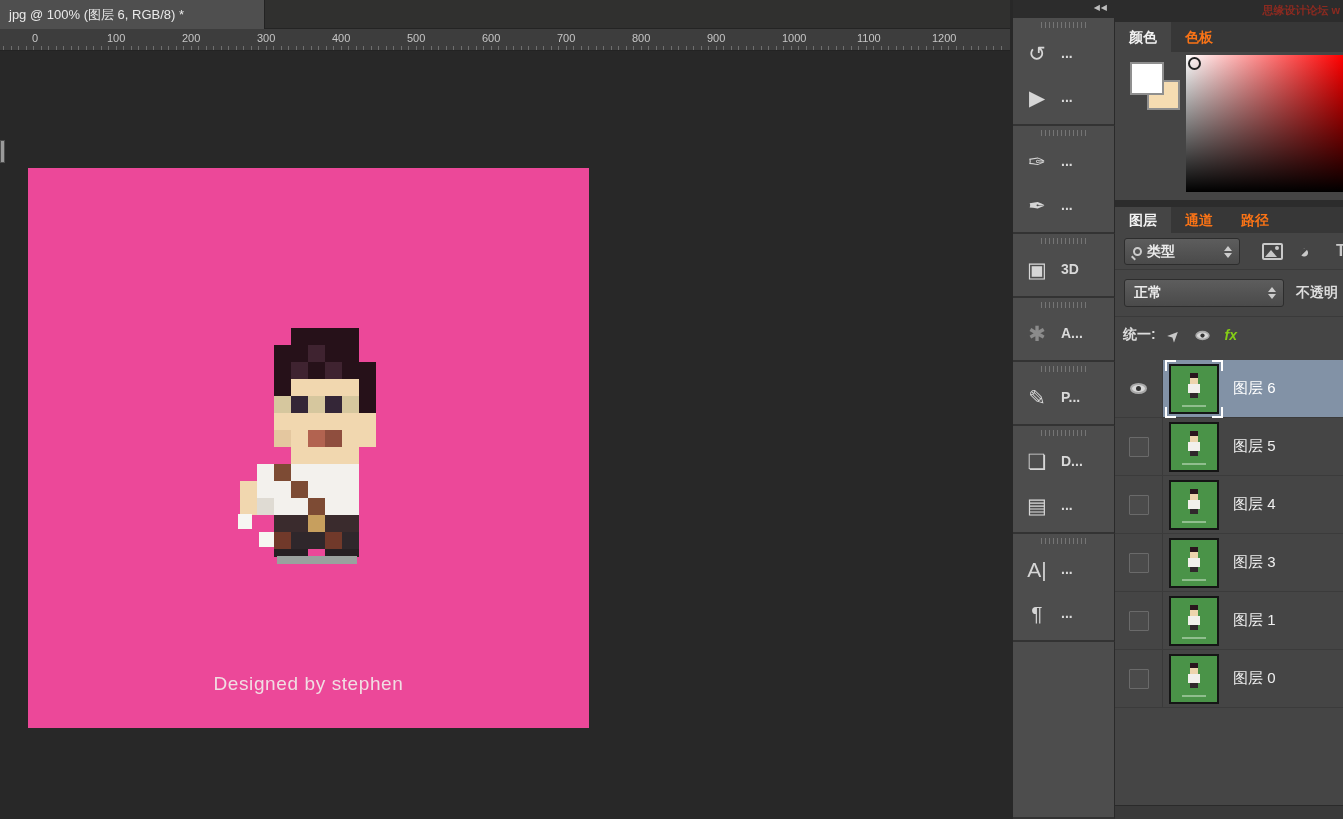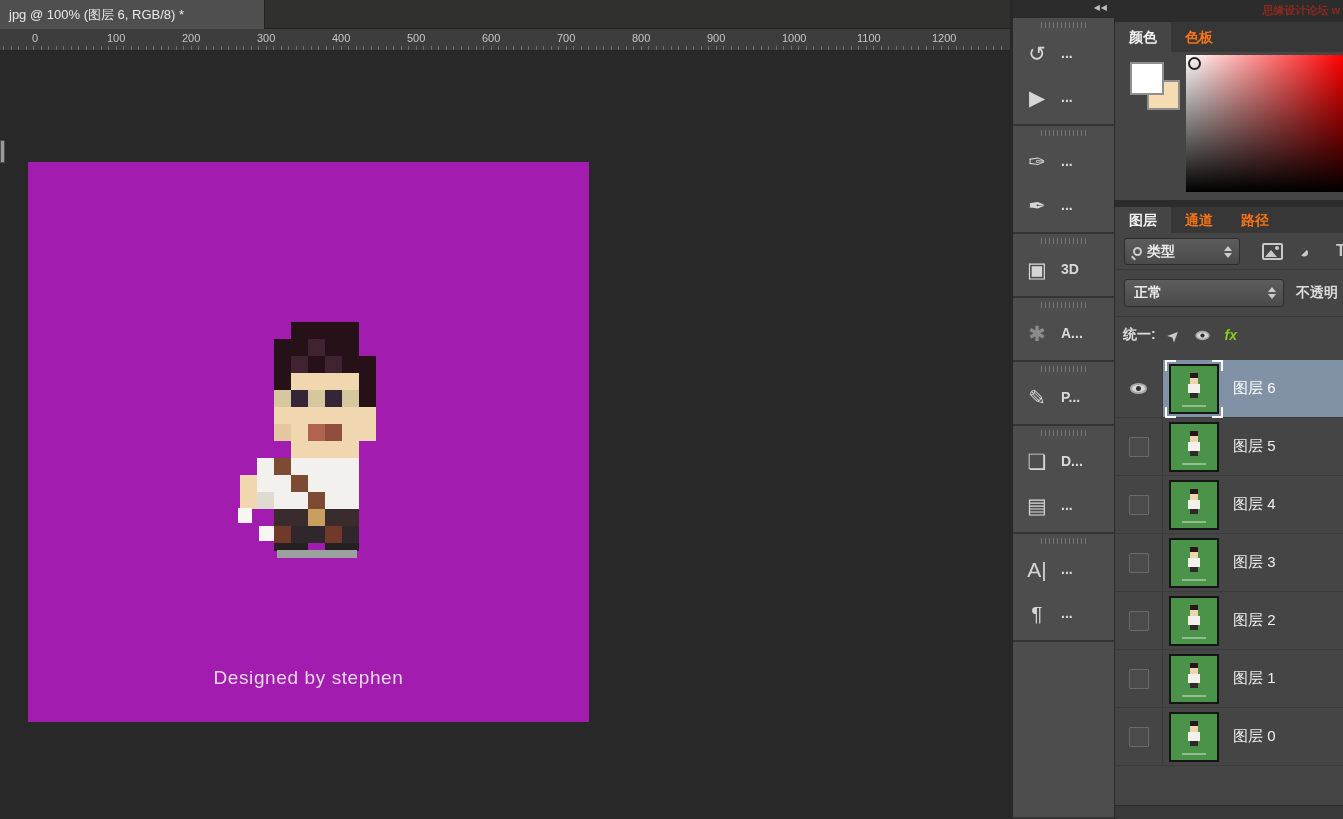--- a/index.html
+++ b/index.html
@@ -16,21 +16,21 @@
   .doc-tab{position:absolute;left:0;top:0;height:29px;width:265px;background:#4f4f4f;border-right:1px solid #232323;
            color:#e9e9e9;font-size:13px;line-height:29px;padding-left:9px;white-space:nowrap;overflow:hidden;}
   
   .ruler{position:absolute;left:0;top:29px;width:1010px;height:22px;background:#3d3d3d;border-bottom:1px solid #232323;}
   .tick{position:absolute;bottom:0;width:1px;background:#8d8d8d;}
   .tick.minor{background:#6e6e6e;}
   .tick-label{position:absolute;top:3px;font-size:11px;color:#c6c6c6;}
   
   .tool-edge{position:absolute;left:0;top:140px;width:5px;height:23px;background:#9a9a9a;border:1px solid #4c4c4c;}
   
-  .canvas{position:absolute;left:28px;top:162px;width:561px;height:560px;background:#a21caf;text-decoration:underline;}
+  .canvas{position:absolute;left:28px;top:168px;width:561px;height:560px;background:#ec4899;text-decoration:underline;}
   .credit{position:absolute;left:0;right:0;top:505px;text-align:center;font-size:19px;
           color:rgba(242,248,240,.85);letter-spacing:.6px;}
   .px{position:absolute;}
   
   .dock{position:absolute;left:1013px;top:0;width:102px;height:819px;background:#2c2c2c;display:flex;flex-direction:column;}
   .dock-header{height:18px;position:relative;flex:none;}
   .collapse{position:absolute;right:7px;top:3px;font-size:8px;color:#bdbdbd;letter-spacing:1px;}
   .dock-group{background:#4d4d4d;border-bottom:2px solid #333;border-right:1px solid #2a2a2a;padding-bottom:5px;flex:none;}
   .dock-group.fill{flex:1;padding:0;}
   .grip{width:46px;height:6px;margin:4px auto 3px;
@@ -573,50 +573,34 @@
     <div class="thumbwrap">
       <div class="thumb">
         <span class="m" style="left:19px;top:7px;width:8px;height:5px;background:#2a151d"></span>
         <span class="m" style="left:19px;top:12px;width:8px;height:6px;background:#eed5ae"></span>
         <span class="m" style="left:17px;top:18px;width:12px;height:9px;background:#f2f0ec"></span>
         <span class="m" style="left:19px;top:27px;width:8px;height:5px;background:#30282c"></span>
         <span class="m" style="left:11px;top:39px;width:24px;height:2px;background:rgba(230,245,228,.45)"></span>
       </div>
 
     </div>
-    <div class="lname">图层 2</div>
+    <div class="lname">图层 1</div>
   </div>
         <div class="layer-row">
     <div class="vis-cell">
             <span class="vcheck"></span>
           </div>
     <div class="thumbwrap">
       <div class="thumb">
         <span class="m" style="left:19px;top:7px;width:8px;height:5px;background:#2a151d"></span>
         <span class="m" style="left:19px;top:12px;width:8px;height:6px;background:#eed5ae"></span>
         <span class="m" style="left:17px;top:18px;width:12px;height:9px;background:#f2f0ec"></span>
         <span class="m" style="left:19px;top:27px;width:8px;height:5px;background:#30282c"></span>
         <span class="m" style="left:11px;top:39px;width:24px;height:2px;background:rgba(230,245,228,.45)"></span>
       </div>
 
     </div>
-    <div class="lname">图层 1</div>
-  </div>
-        <div class="layer-row">
-    <div class="vis-cell">
-            <span class="vcheck"></span>
-          </div>
-    <div class="thumbwrap">
-      <div class="thumb">
-        <span class="m" style="left:19px;top:7px;width:8px;height:5px;background:#2a151d"></span>
-        <span class="m" style="left:19px;top:12px;width:8px;height:6px;background:#eed5ae"></span>
-        <span class="m" style="left:17px;top:18px;width:12px;height:9px;background:#f2f0ec"></span>
-        <span class="m" style="left:19px;top:27px;width:8px;height:5px;background:#30282c"></span>
-        <span class="m" style="left:11px;top:39px;width:24px;height:2px;background:rgba(230,245,228,.45)"></span>
-      </div>
-
-    </div>
     <div class="lname">图层 0</div>
   </div>
       </div>
     <div class="layers-bottom"></div>
   </div>
 </div>
 
 </body></html>

